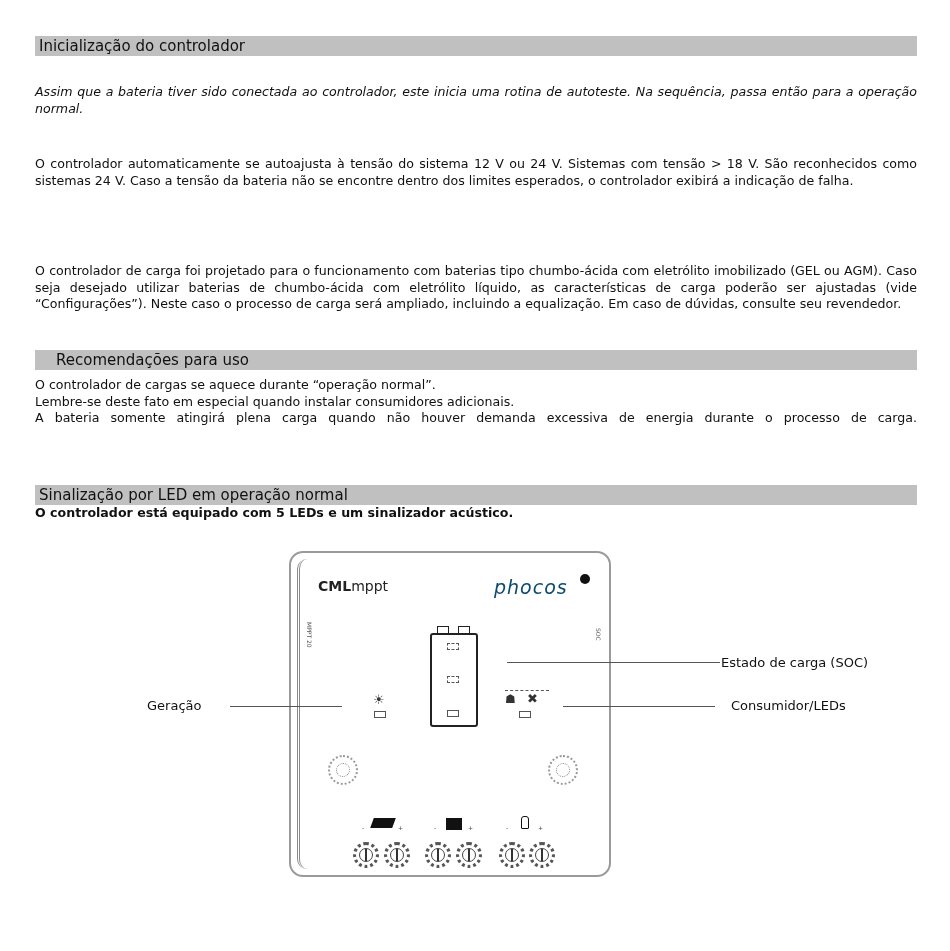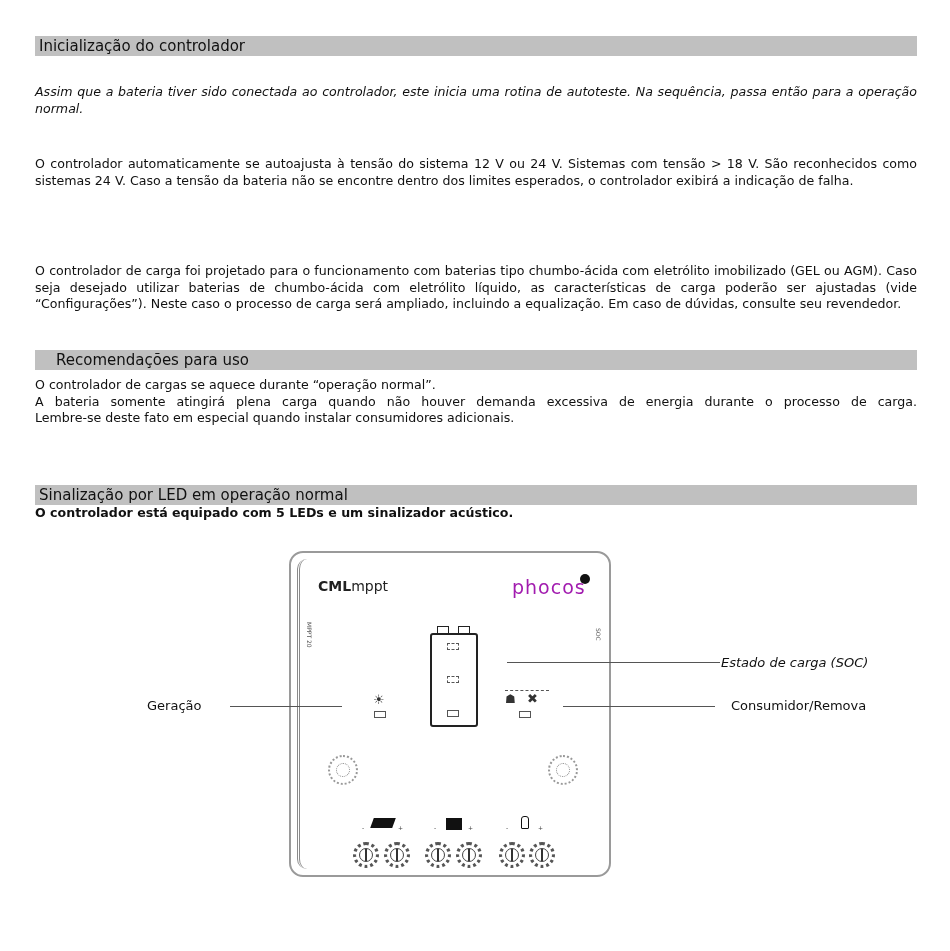--- a/index.html
+++ b/index.html
@@ -32,22 +32,22 @@
     .device-inner {
       position: absolute; left: 6px; top: 6px; right: 6px; bottom: 6px;
       border-left: 3px double #8a8a8a; border-radius: 10px;
     }
     .brand-cml {
       position: absolute; left: 318px; top: 578px; font-size: 14px; font-weight: bold;
       letter-spacing: 0px; color: #222;
     }
     .brand-cml small { font-size: 14px; font-weight: normal; }
     .brand-phocos {
-      position: absolute; left: 512px; top: 576px; font-size: 19px; 
-      font-family: "DejaVu Sans", sans-serif; color: #a21caf; letter-spacing: 1px;
+      position: absolute; left: 494px; top: 576px; font-size: 19px; font-style: italic;
+      font-family: "DejaVu Sans", sans-serif; color: #0c4a6e; letter-spacing: 1px;
     }
     .phocos-dot {
       position: absolute; left: 580px; top: 574px; width: 10px; height: 10px;
       border-radius: 50%; background: #111;
     }
     .side-text {
       position: absolute; font-size: 6px; color: #555; writing-mode: vertical-rl;
     }
     .battery {
       position: absolute; left: 430px; top: 633px; width: 48px; height: 94px;
@@ -91,22 +91,22 @@
 <div class="section-header" style="top:36px;">Inicialização do controlador</div>
 
 <div class="para" style="top:84px;font-style:italic;">Assim que a bateria tiver sido conectada ao controlador, este inicia uma rotina de autoteste. Na sequência, passa então para a operação normal.</div>
 <div class="para" style="top:156px;">O controlador automaticamente se autoajusta à tensão do sistema 12 V ou 24 V. Sistemas com tensão &gt; 18 V. São reconhecidos como sistemas 24 V. Caso a tensão da bateria não se encontre dentro dos limites esperados, o controlador exibirá a indicação de falha.</div>
 <div class="para" style="top:263px;">O controlador de carga foi projetado para o funcionamento com baterias tipo chumbo-ácida com eletrólito imobilizado (GEL ou AGM). Caso seja desejado utilizar baterias de chumbo-ácida com eletrólito líquido, as características de carga poderão ser ajustadas (vide “Configurações”). Neste caso o processo de carga será ampliado, incluindo a equalização. Em caso de dúvidas, consulte seu revendedor.</div>
 
 <div class="section-header" style="top:350px;padding-left:21px;">Recomendações para uso</div>
 
 <div class="para" style="top:377px;">
   <span class="line">O controlador de cargas se aquece durante “operação normal”.</span>
+  <span class="line">Lembre-se deste fato em especial quando instalar consumidores adicionais.</span>
   <span class="line just">A bateria somente atingirá plena carga quando não houver demanda excessiva de energia durante o processo de carga.</span>
-  <span class="line">Lembre-se deste fato em especial quando instalar consumidores adicionais.</span>
 </div>
 
 <div class="section-header" style="top:485px;">Sinalização por LED em operação normal</div>
 
 <div class="para left" style="top:505px;font-weight:bold;">O controlador está equipado com 5 LEDs e um sinalizador acústico.</div>
 
 <div>
   <div class="device">
     <div class="device-inner"></div>
   </div>
@@ -151,20 +151,20 @@
   <div class="term-label" style="left:538px; top:824px;">+</div>
 
   <div class="knob" style="left:353px; top:842px;"></div>
   <div class="knob" style="left:384px; top:842px;"></div>
   <div class="knob" style="left:425px; top:842px;"></div>
   <div class="knob" style="left:456px; top:842px;"></div>
   <div class="knob" style="left:499px; top:842px;"></div>
   <div class="knob" style="left:529px; top:842px;"></div>
 
   <div class="callout-line" style="left:507px; top:662px; width:213px;"></div>
-  <div class="callout-label" style="left:721px; top:655px;font-style:italic;">Estado de carga (SOC)</div>
+  <div class="callout-label" style="left:721px; top:655px;">Estado de carga (SOC)</div>
 
   <div class="callout-line" style="left:230px; top:706px; width:112px;"></div>
   <div class="callout-label" style="left:147px; top:698px;">Geração</div>
 
   <div class="callout-line" style="left:563px; top:706px; width:152px;"></div>
-  <div class="callout-label" style="left:731px; top:698px;">Consumidor/Remova</div>
+  <div class="callout-label" style="left:731px; top:698px;">Consumidor/LEDs</div>
 </div>
 
 </body></html>

